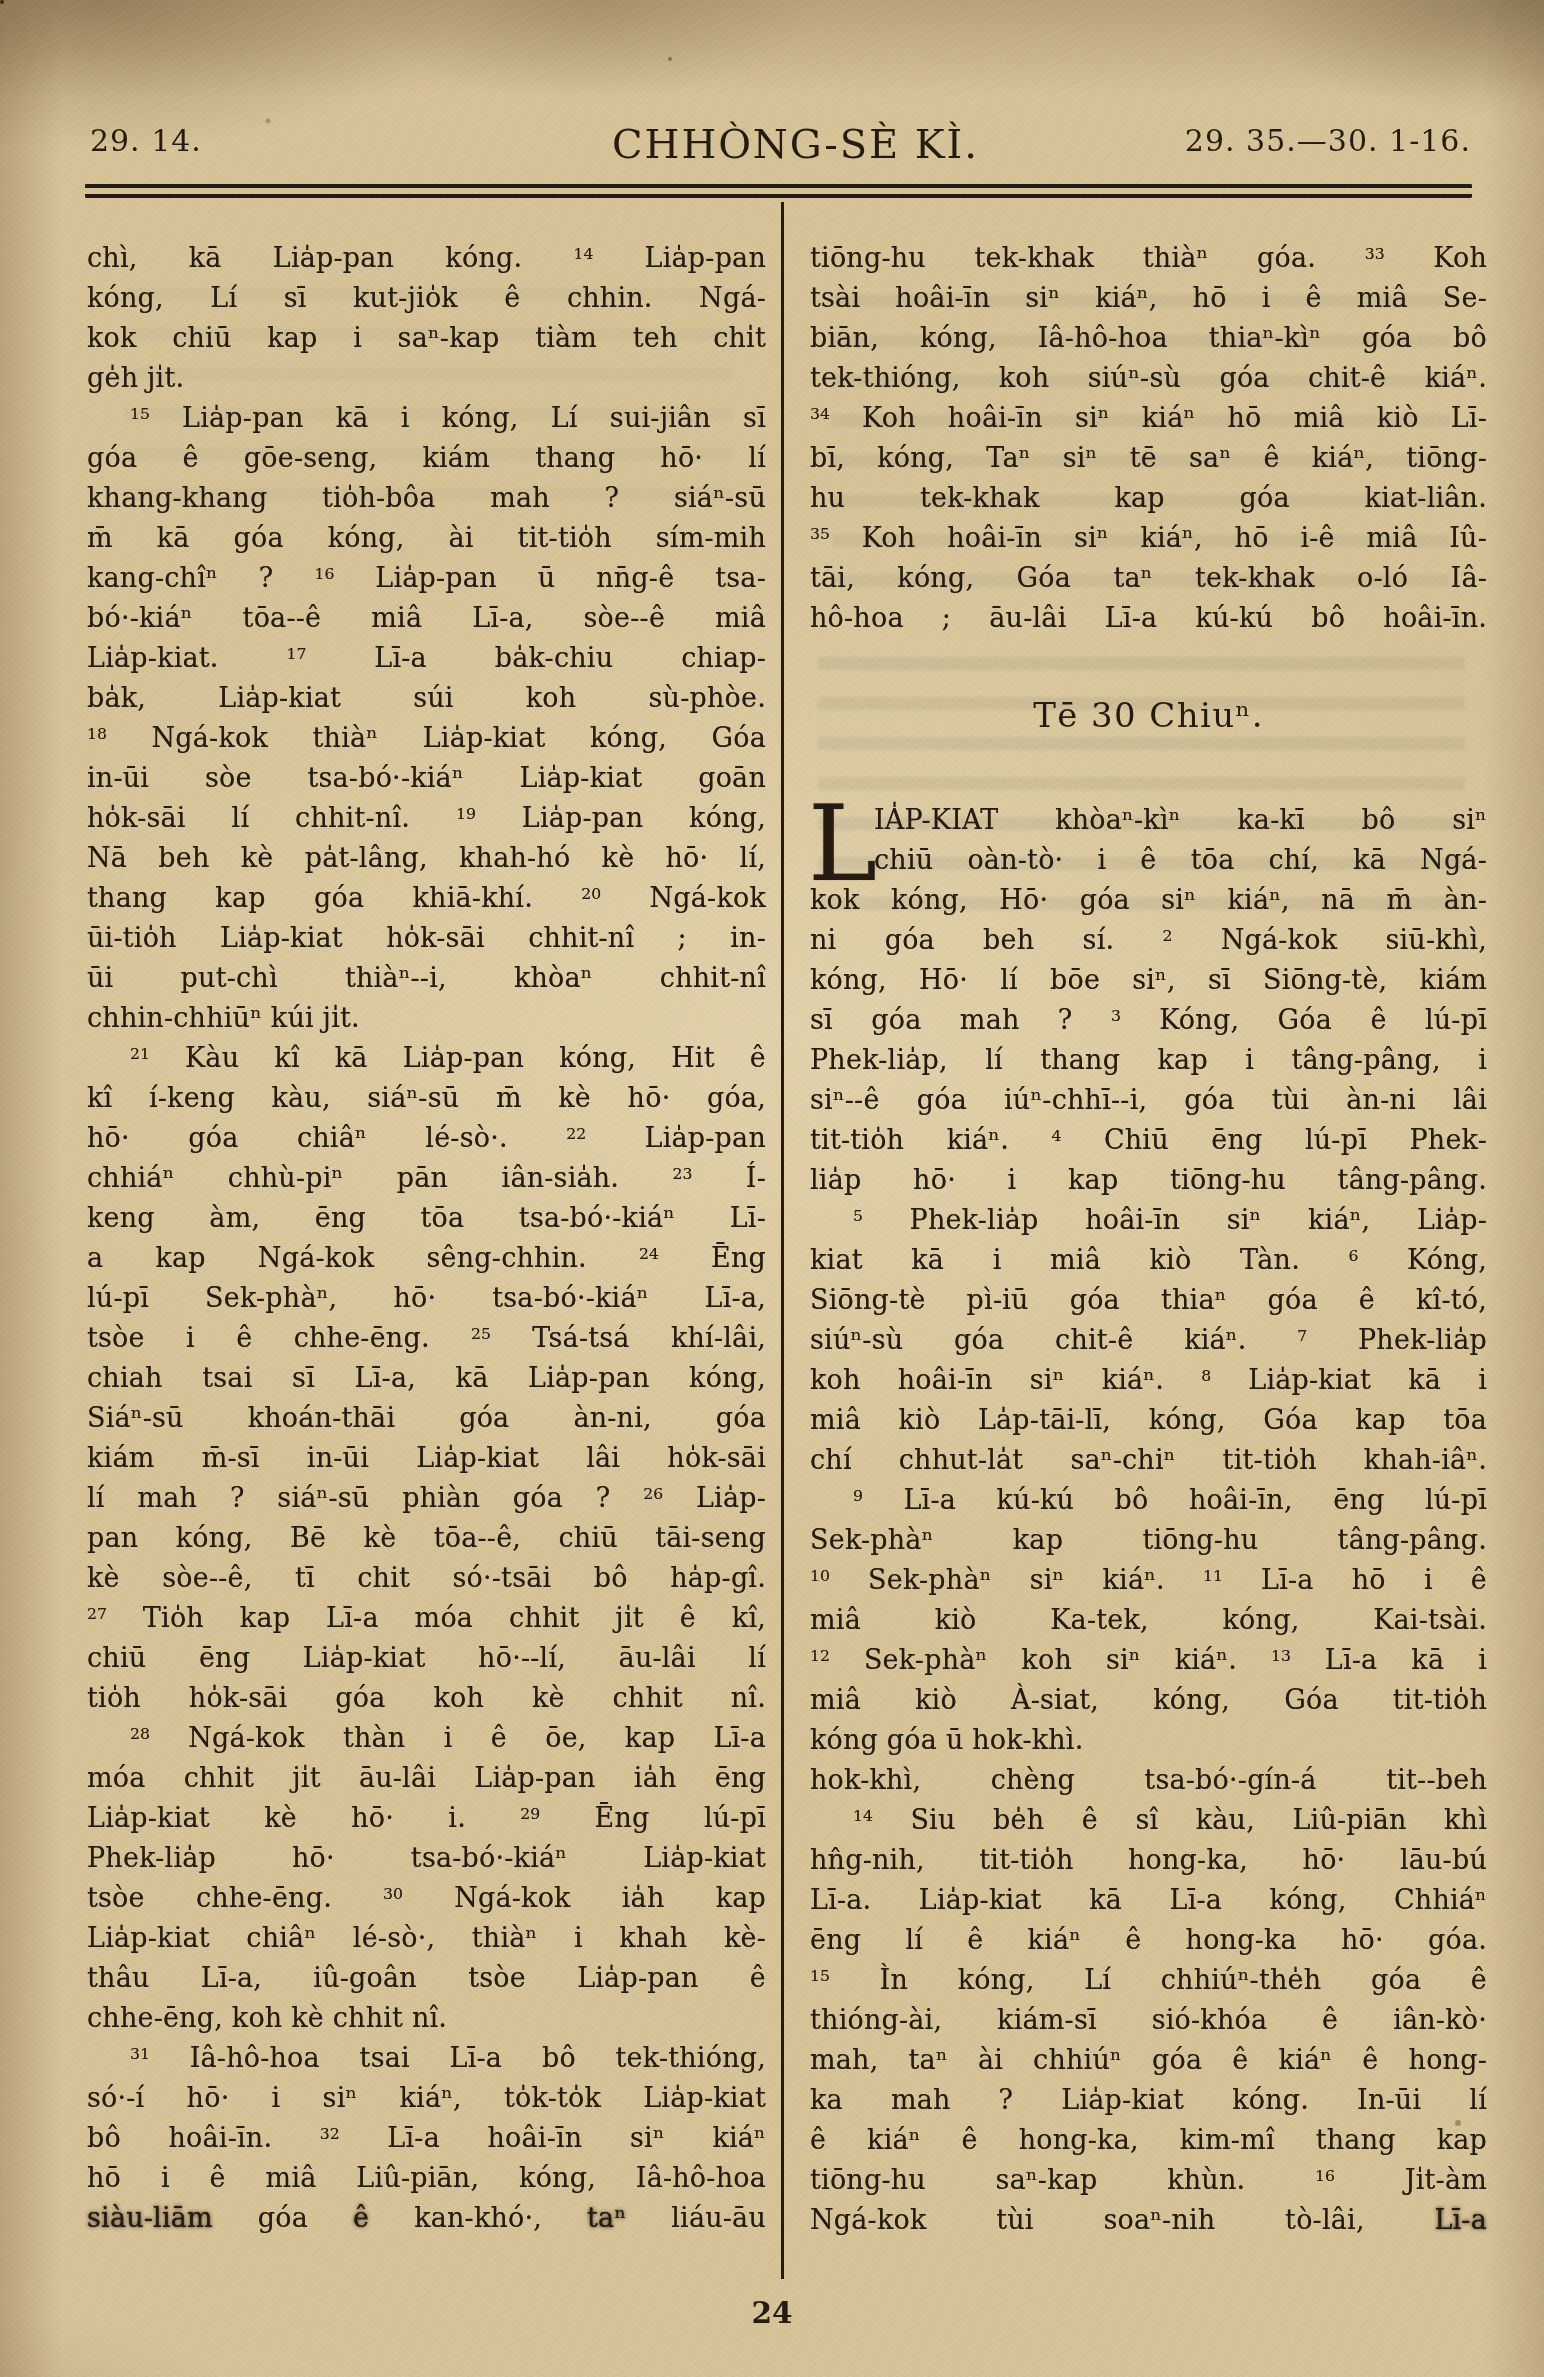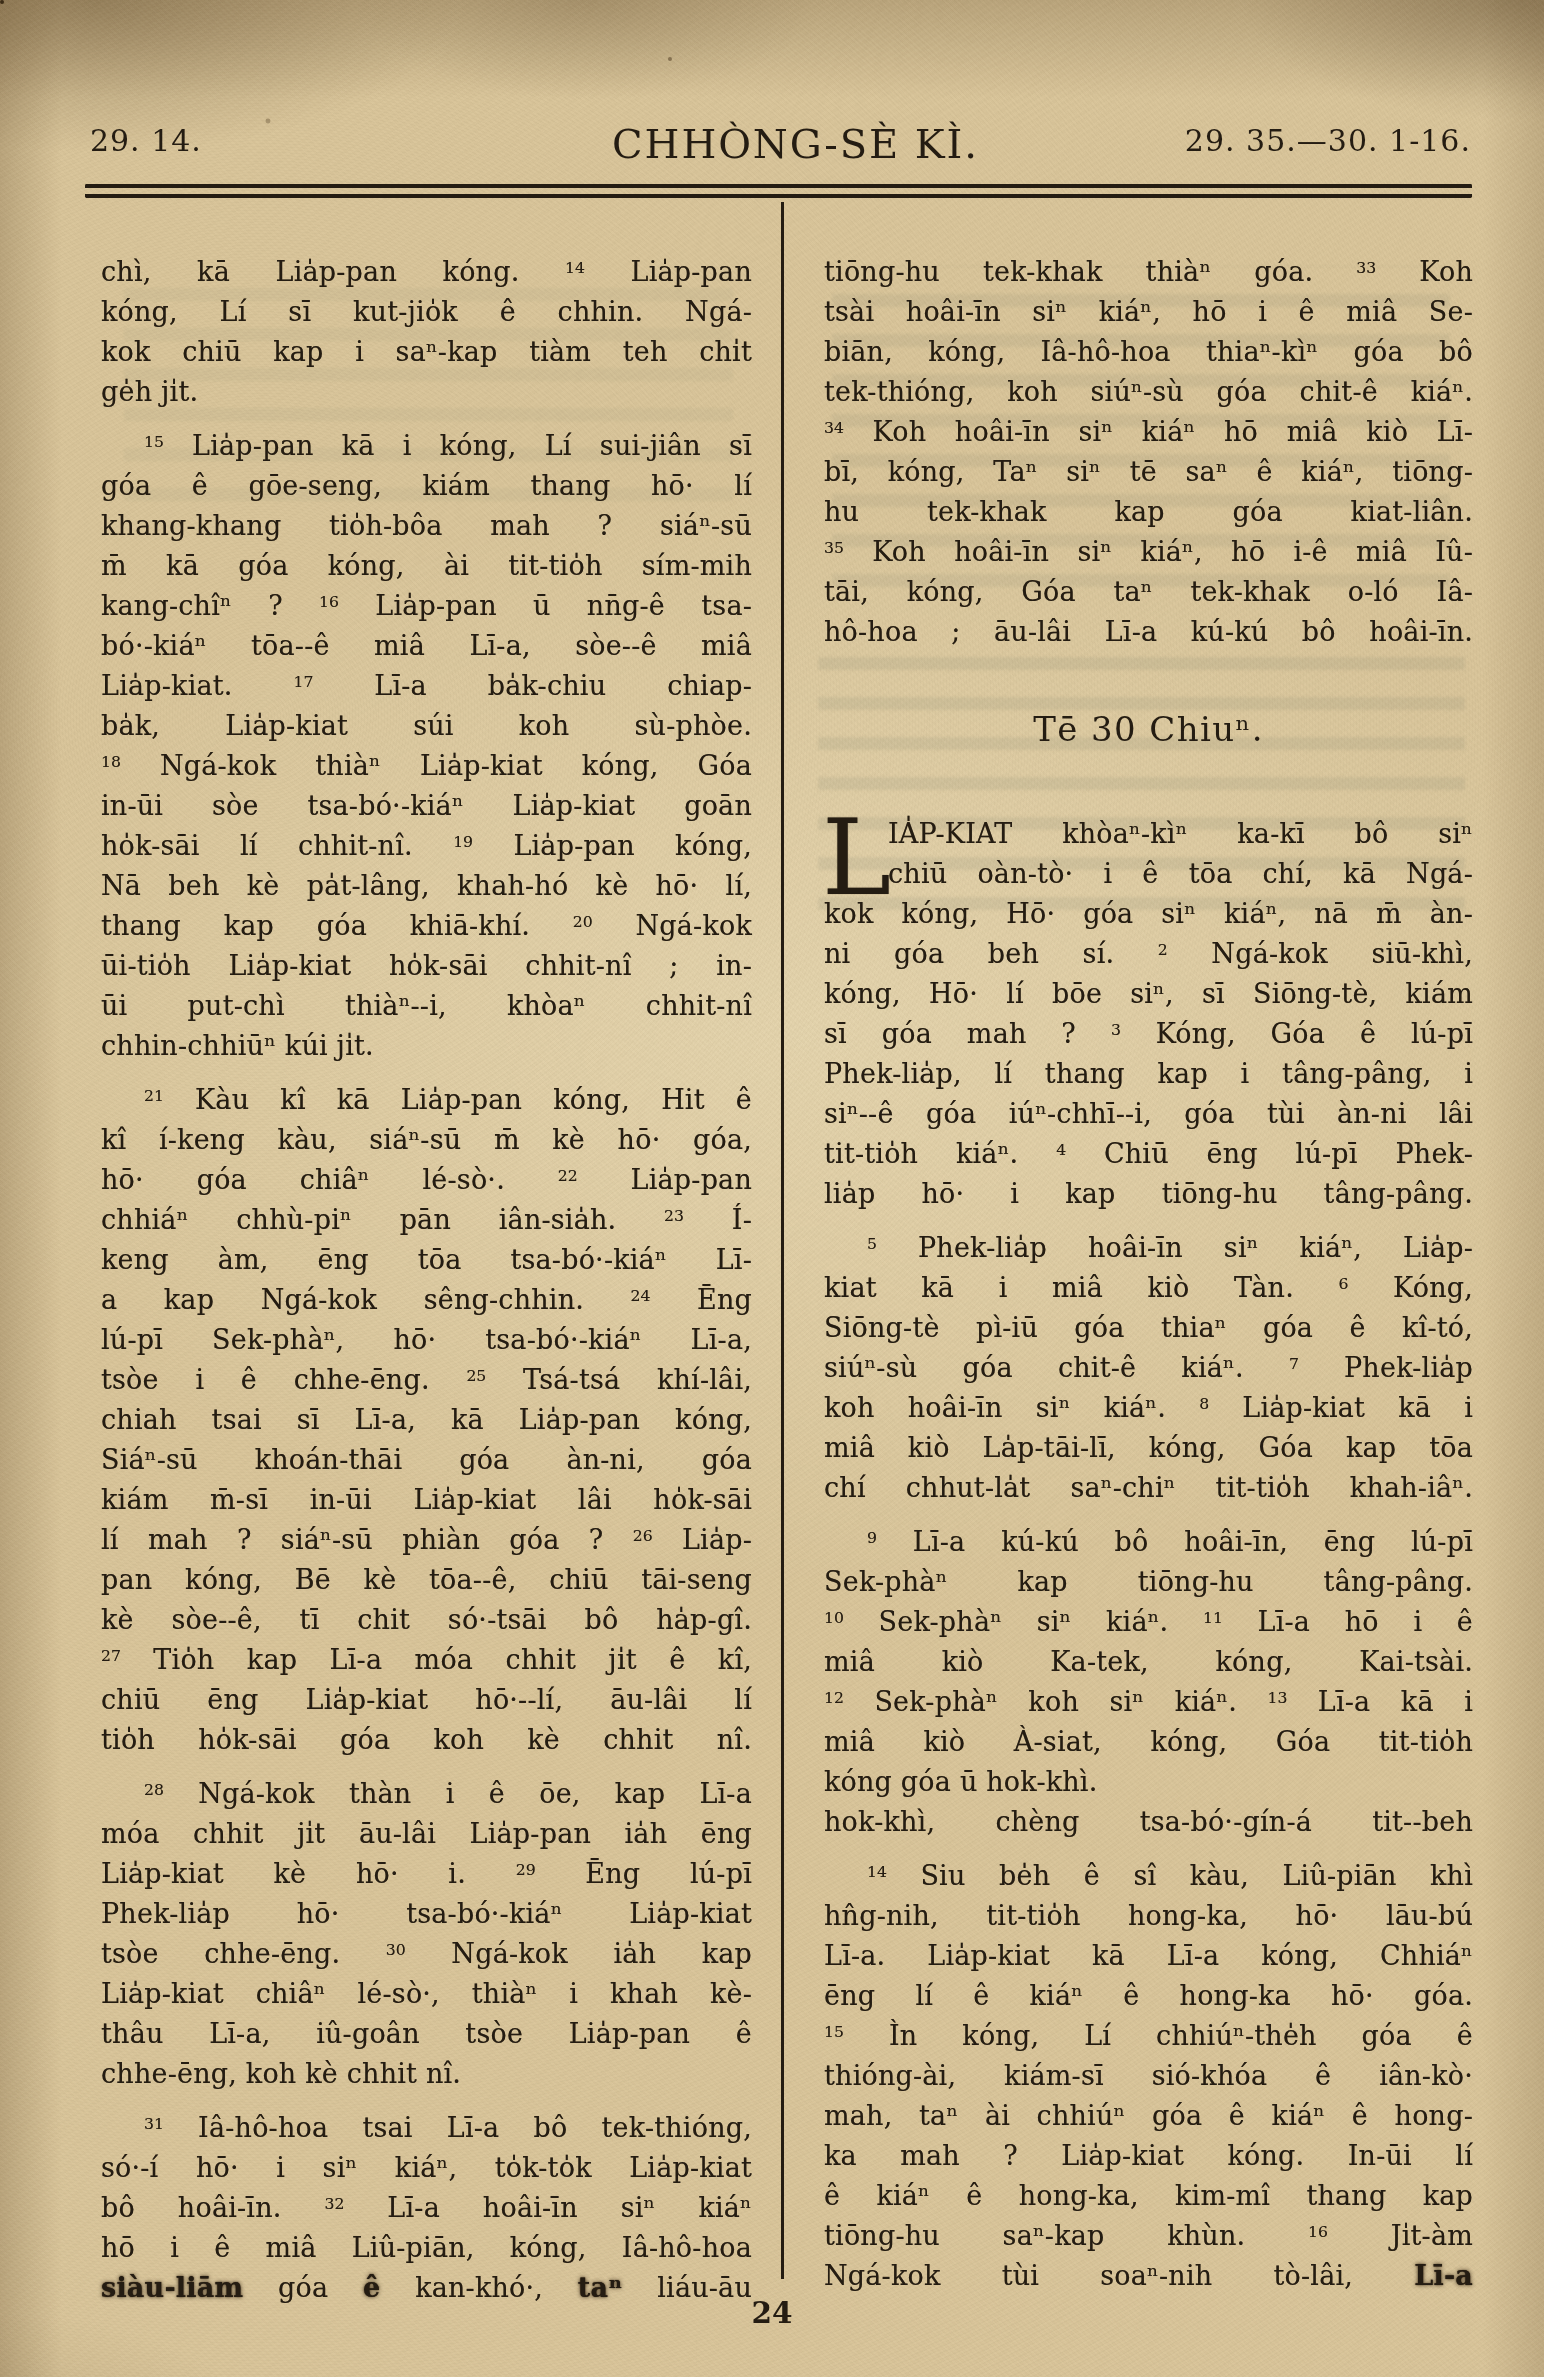--- a/index.html
+++ b/index.html
@@ -48,28 +48,28 @@
     font-size:40px; letter-spacing:1.9px; }
 
   .rules { position:absolute; top:184px; left:85px; width:1387px; height:5.7px;
     border-top:4.8px solid #241c12; border-bottom:4.3px solid #241c12; border-radius:1.4px; }
   .divider { position:absolute; top:202px; left:781px; width:2.9px; height:2077px; background:#241c12; }
 
   .column { position:absolute; top:238px; color:#241c12; font-size:27px; letter-spacing:0.2px; }
   #col-left  { left:87px;  width:679px; }
   #col-right { left:810px; width:677px; }
 
-  .para { position:relative; margin:14px; }
+  .para { position:relative; margin:0; }
   .line { height:40px; line-height:40px; text-align:justify; text-align-last:justify;
     text-shadow:0 0 0.5px rgba(45,32,14,.55); overflow:visible; }
   .line.short { text-align-last:left; }
   .line.indent { text-indent:43px; }
   .line.dc-pad { padding-left:64px; }
   sup { font-size:58%; line-height:0; vertical-align:baseline; position:relative; top:-0.48em; letter-spacing:0; }
-  .smudge { font-weight:bold; filter:blur(0.7px); text-shadow:0 0 4.3px rgba(40,26,10,.85), 0 0 1px rgba(40,26,10,.9); }
+  .smudge { font-weight:normal; filter:blur(0.7px); text-shadow:0 0 4.3px rgba(40,26,10,.85), 0 0 1px rgba(40,26,10,.9); }
 
   .dropcap { position:absolute; left:-1.9px; top:3.8px; font-size:104px; line-height:81px;
     letter-spacing:0; text-shadow:0 0 1px rgba(45,32,14,.6); }
 
   .chapter-heading { height:67px; line-height:67px; margin:44px 0 51px 0;
     text-align:center; text-align-last:center; font-weight:normal; font-size:34px; letter-spacing:1.4px; }
 
   .page-number { position:absolute; top:2295px; left:0; width:1544px; text-align:center;
     color:#241c12; font-weight:bold; font-size:29.5px; }
 </style>

